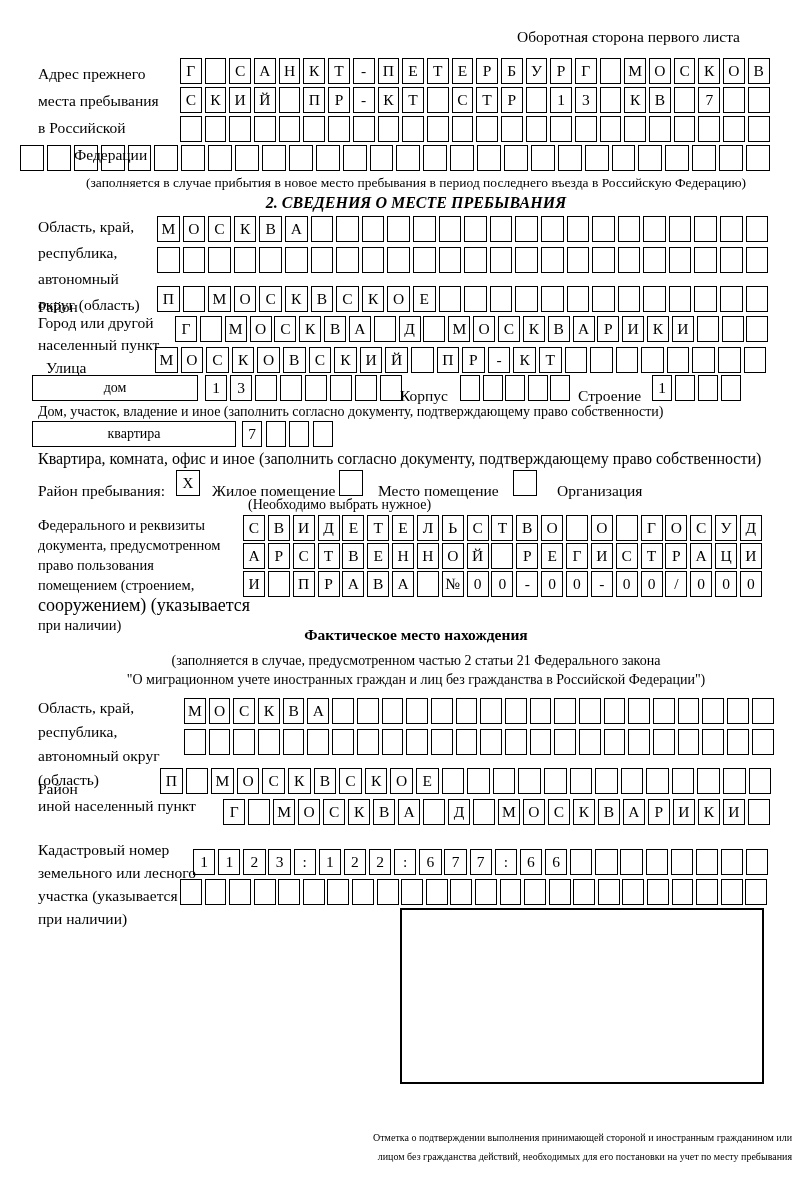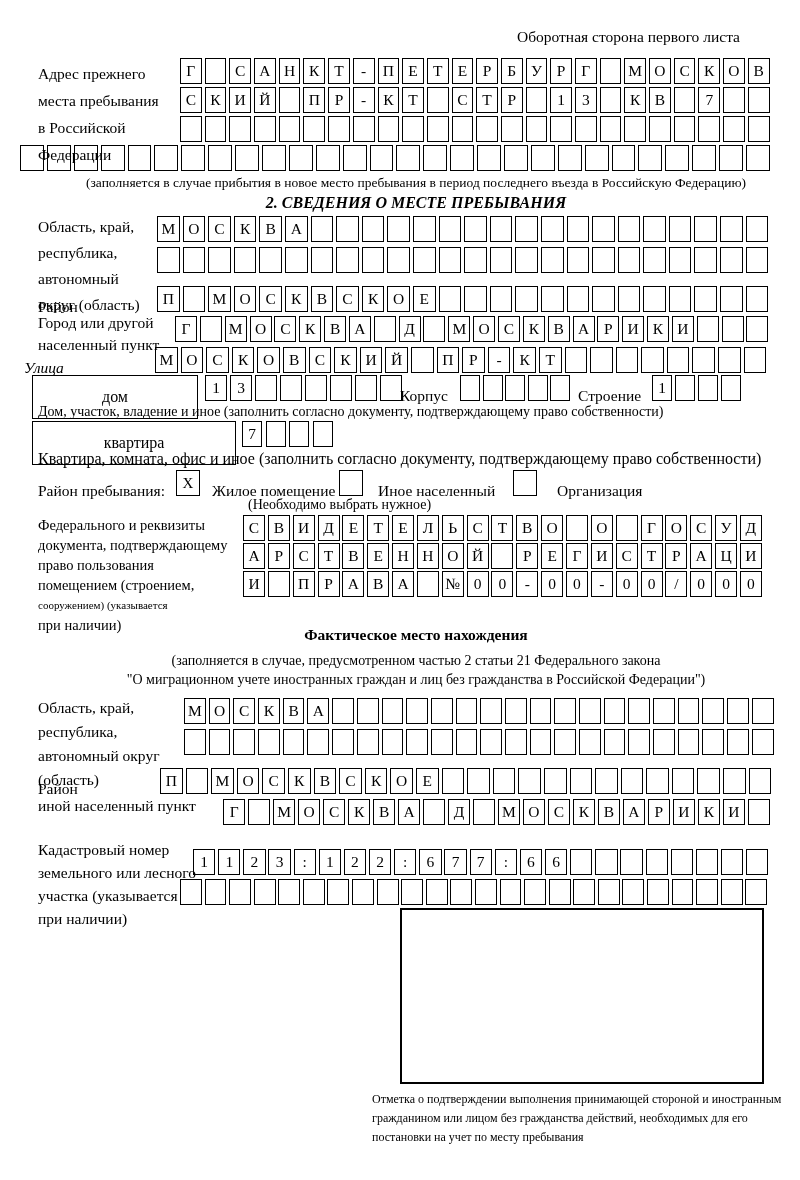--- a/index.html
+++ b/index.html
@@ -7,38 +7,38 @@
        font-family:"Liberation Serif","DejaVu Serif",serif;color:#000;}
   .abs{position:absolute;}
   .grid{position:absolute;display:flex;gap:var(--g,3px);}
   .cell{width:var(--w,22px);height:26px;border:1.6px solid #000;box-sizing:border-box;
         display:flex;align-items:center;justify-content:center;
         font-size:15.5px;line-height:1;}
   .lbl{font-size:15.5px;line-height:26px;white-space:nowrap;margin-top:8px;}
   .lbl-line{font-size:15.5px;white-space:nowrap;}
   .cap{font-size:13.5px;white-space:nowrap;}
   .h-bold{font-weight:bold;font-size:16px;white-space:nowrap;}
-  .wbox{position:absolute;height:44px;border:1.6px solid #000;box-sizing:border-box;
-        display:flex;align-items:center;justify-content:center;font-size:16px;}
+  .wbox{position:absolute;height:26px;border:1.6px solid #000;box-sizing:border-box;
+        display:flex;align-items:center;justify-content:center;font-size:14px;}
   .cbox{position:absolute;width:24px;height:26px;border:1.6px solid #000;box-sizing:border-box;
         display:flex;align-items:center;justify-content:center;font-size:15px;}
   .center-line{position:absolute;left:16px;width:800px;text-align:center;}
   .stampbox{position:absolute;border:2px solid #000;box-sizing:border-box;background:#fff;}
-  .stampcap{position:absolute;font-size:12px;line-height:19px;text-align:left;}
+  .stampcap{position:absolute;font-size:10px;line-height:19px;text-align:right;margin-top:38px;}
 </style>
 </head>
 <body>
 
 <div class="abs lbl" style="left:0;top:16px;width:740px;text-align:right;">Оборотная сторона первого листа</div>
 
 <div class="abs" style="left:38px;top:60px;">
   <div class="lbl-line" style="line-height:27px;">Адрес прежнего</div>
   <div class="lbl-line" style="line-height:27px;">места пребывания</div>
   <div class="lbl-line" style="line-height:27px;">в Российской</div>
-  <div class="lbl-line" style="line-height:27px;">Федерации</div>
+  <div class="lbl-line" style="line-height:27px;margin-left:36px;">Федерации</div>
 </div>
 <div class="grid" style="left:180px;top:58px;--w:21.7px;--g:3px;">
     <div class="cell">Г</div>
     <div class="cell"></div>
     <div class="cell">С</div>
     <div class="cell">А</div>
     <div class="cell">Н</div>
     <div class="cell">К</div>
     <div class="cell">Т</div>
     <div class="cell">-</div>
@@ -256,21 +256,21 @@
     <div class="cell">А</div>
     <div class="cell">Р</div>
     <div class="cell">И</div>
     <div class="cell">К</div>
     <div class="cell">И</div>
     <div class="cell"></div>
     <div class="cell"></div>
     <div class="cell"></div>
   </div>
 
-<div class="abs lbl" style="left:24px;top:347px;font-style:italic;">Улица</div>
+<div class="abs lbl" style="left:46px;top:347px;">Улица</div>
 <div class="grid" style="left:155px;top:347px;--w:22.6px;--g:3px;">
     <div class="cell">М</div>
     <div class="cell">О</div>
     <div class="cell">С</div>
     <div class="cell">К</div>
     <div class="cell">О</div>
     <div class="cell">В</div>
     <div class="cell">С</div>
     <div class="cell">К</div>
     <div class="cell">И</div>
@@ -325,31 +325,31 @@
     <div class="cell"></div>
     <div class="cell"></div>
     <div class="cell"></div>
   </div>
 <div class="abs cap" style="left:38px;top:450px;font-size:16px;">Квартира, комната, офис и иное (заполнить согласно документу, подтверждающему право собственности)</div>
 
 <div class="abs lbl" style="left:38px;top:470px;">Район пребывания:</div>
 <div class="cbox" style="left:176px;top:470px;">X</div>
 <div class="abs lbl" style="left:212px;top:470px;">Жилое помещение</div>
 <div class="cbox" style="left:339px;top:470px;"></div>
-<div class="abs lbl" style="left:378px;top:470px;">Иное населенный</div>
+<div class="abs lbl" style="left:378px;top:470px;">Место помещение</div>
 <div class="cbox" style="left:513px;top:470px;"></div>
 <div class="abs lbl" style="left:557px;top:470px;">Организация</div>
 <div class="abs cap" style="left:248px;top:497px;font-size:14px;">(Необходимо выбрать нужное)</div>
 
 <div class="abs" style="left:38px;top:515px;">
   <div class="lbl-line" style="line-height:20px;font-size:14.5px;">Федерального и реквизиты</div>
-  <div class="lbl-line" style="line-height:20px;font-size:14.5px;">документа, подтверждающему</div>
+  <div class="lbl-line" style="line-height:20px;font-size:14.5px;">документа, предусмотренном</div>
   <div class="lbl-line" style="line-height:20px;font-size:14.5px;">право пользования</div>
   <div class="lbl-line" style="line-height:20px;font-size:14.5px;">помещением (строением,</div>
-  <div class="lbl-line" style="line-height:20px;font-size:11px;">сооружением) (указывается</div>
+  <div class="lbl-line" style="line-height:20px;font-size:18px;">сооружением) (указывается</div>
   <div class="lbl-line" style="line-height:20px;font-size:14.5px;">при наличии)</div>
 </div>
 <div class="grid" style="left:243px;top:515px;--w:22px;--g:2.85px;">
     <div class="cell">С</div>
     <div class="cell">В</div>
     <div class="cell">И</div>
     <div class="cell">Д</div>
     <div class="cell">Е</div>
     <div class="cell">Т</div>
     <div class="cell">Е</div>

